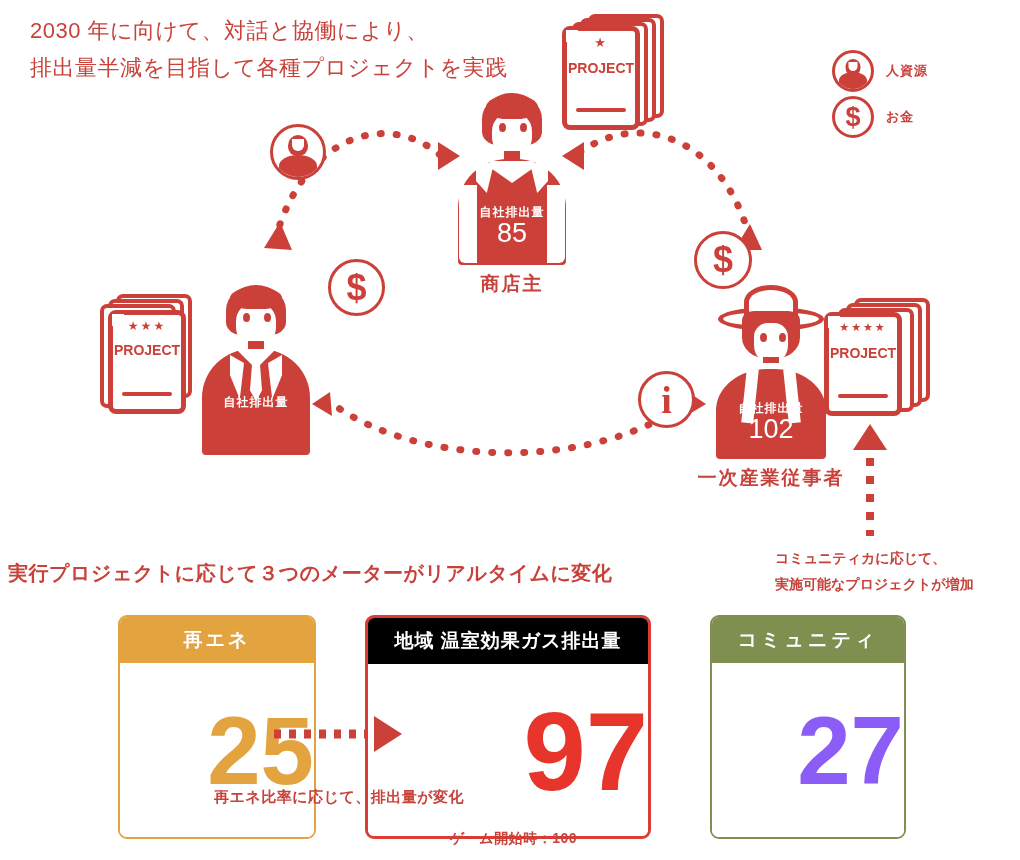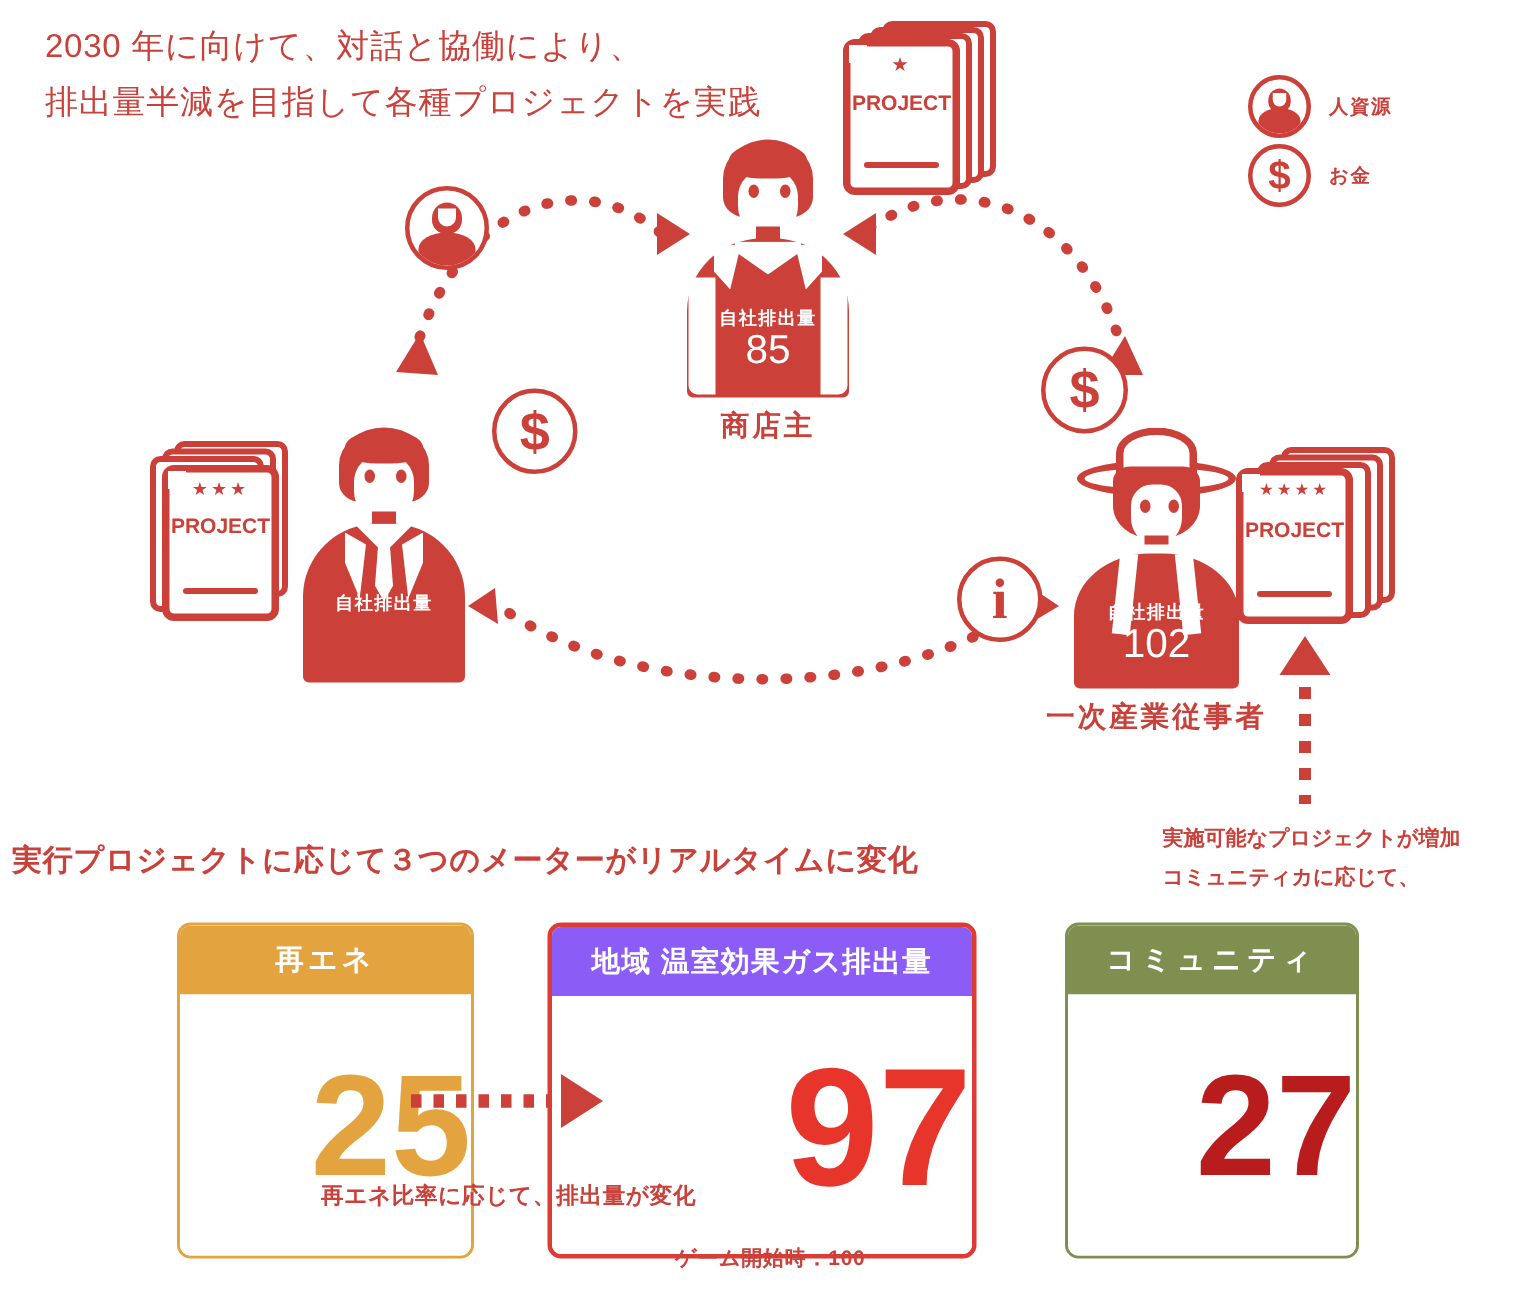--- a/index.html
+++ b/index.html
@@ -101,28 +101,28 @@
     background:#fff;box-sizing:border-box;display:flex;align-items:center;justify-content:flex-end;
   }
   .panel .pvalue{font-weight:bold;line-height:1;}
 
   #panel-renew{left:118px;top:615px;width:198px;height:224px;border:2px solid #e3a43f;}
   #panel-renew .phead{height:46px;background:#e3a43f;font-size:19px;letter-spacing:3px;}
   #panel-renew .pbody{height:176px;}
   #panel-renew .pvalue{color:#e3a43f;font-size:96px;}
 
   #panel-emis{left:365px;top:615px;width:286px;height:224px;border:3px solid #dc3c34;}
-  #panel-emis .phead{height:46px;background:#8b5cf6;font-size:19px;letter-spacing:1px;}
+  #panel-emis .phead{height:46px;background:#000000;font-size:19px;letter-spacing:1px;}
   #panel-emis .pbody{height:175px;}
   #panel-emis .pvalue{color:#e8352c;font-size:112px;}
 
   #panel-comm{left:710px;top:615px;width:196px;height:224px;border:2px solid #7f8f50;}
   #panel-comm .phead{height:46px;background:#7f8f50;font-size:19px;letter-spacing:4px;}
   #panel-comm .pbody{height:176px;}
-  #panel-comm .pvalue{color:#b91c1c;font-size:96px;}
+  #panel-comm .pvalue{color:#8b5cf6;font-size:96px;}
 
   #renew-caption{
     left:214px;top:788px;font-size:15px;font-weight:bold;color:#c8413a;white-space:nowrap;letter-spacing:.5px;
   }
   #game-start{
     left:450px;top:830px;font-size:14px;font-weight:bold;color:#c8413a;white-space:nowrap;letter-spacing:.5px;
   }
   #community-note{
     left:775px;top:545px;font-size:14px;font-weight:bold;color:#c8413a;line-height:26px;white-space:nowrap;
   }
@@ -321,22 +321,22 @@
   </div>
   <div class="name">一次産業従事者</div>
 </div>
 
 <svg class="abs" style="left:840px;top:424px;" width="60" height="120">
   <polygon points="30,0 47,26 13,26" fill="#cb4038"></polygon>
   <line x1="30" y1="34" x2="30" y2="112" stroke="#cb4038" stroke-width="8" stroke-linecap="butt" stroke-dasharray="8 10"></line>
 </svg>
 
 <div class="abs" id="community-note">
+  <div>コミュニティカに応じて、</div>
   <div>実施可能なプロジェクトが増加</div>
-  <div>コミュニティカに応じて、</div>
 </div>
 
 <div class="abs" id="meters-heading">実行プロジェクトに応じて３つのメーターがリアルタイムに変化</div>
 
 <div class="panel" id="panel-renew">
   <div class="phead">再エネ</div>
   <div class="pbody">
     <span class="pvalue">25</span>
   </div>
 </div>

